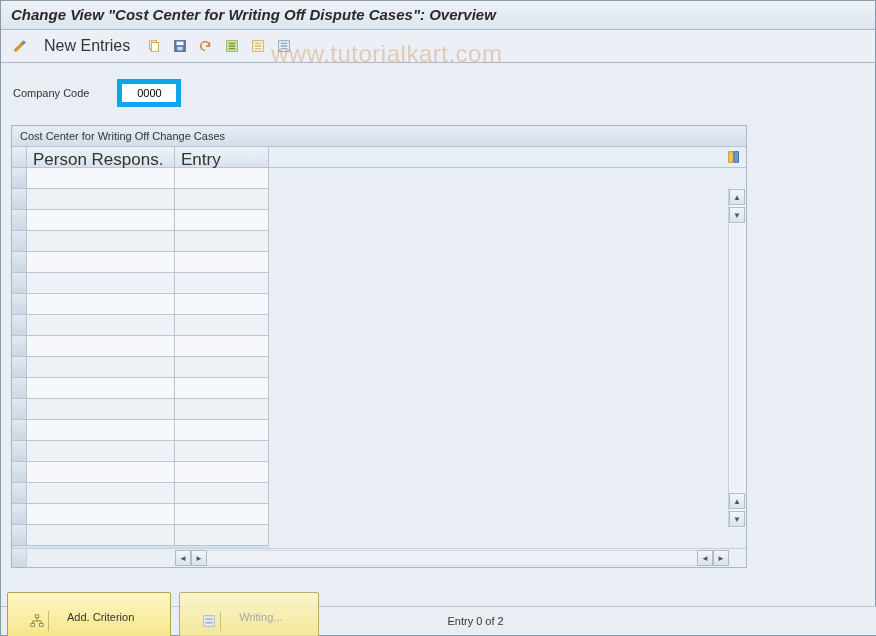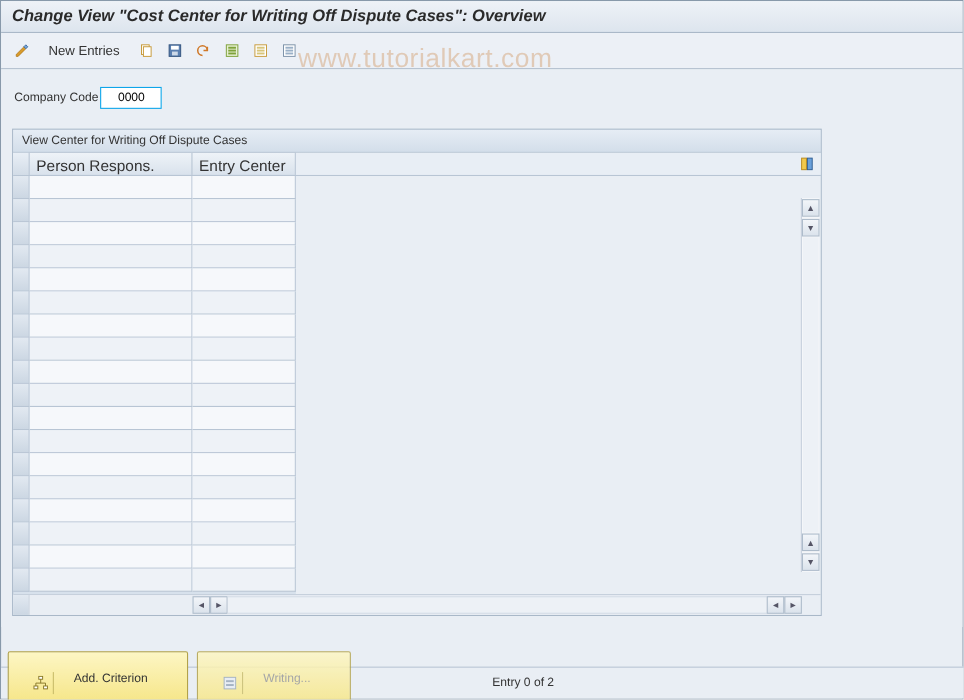--- a/index.html
+++ b/index.html
@@ -48,21 +48,21 @@
     display: flex;
     align-items: center;
     justify-content: center;
     border: 1px solid transparent;
     border-radius: 2px;
     cursor: pointer;
     font-size: 12px;
   }
   .tb-text-btn {
     padding: 2px 8px;
-    font-size: 12px;
+    font-size: 16px;
     cursor: pointer;
     border: 1px solid transparent;
     border-radius: 2px;
   }
   .watermark {
     position: absolute;
     left: 270px;
     top: 39px;
     font-size: 24px;
     letter-spacing: 0.5px;
@@ -82,28 +82,28 @@
   }
   
   .content {
     position: relative;
     padding: 10px;
     background: #e9eef4;
   }
   .field-row {
     display: flex;
     align-items: center;
-    gap: 2px;
+    gap: 28px;
     margin: 6px 2px 18px 2px;
   }
   .field-label {
     font-size: 11px;
   }
   .field-input {
-    border: 1px solid #0ea5e9;
+    border: 5px solid #0ea5e9;
     height: 18px;
     width: 46px;
     background: #fff;
     padding: 0 4px;
     font-size: 11px;
     text-align: center;
   }
   
   .table-panel {
     border: 1px solid #a9b8c8;
@@ -128,21 +128,21 @@
   }
   .sel-col {
     width: 14px;
     border-right: 1px solid #b8c5d4;
     background: linear-gradient(#e9eff6, #d2dce7);
     flex: none;
   }
   .col {
     border-right: 1px solid #b8c5d4;
     padding: 3px 6px;
-    font-size: 14px;
+    font-size: 17px;
     box-sizing: border-box;
     flex: none;
   }
   .col-person { width: 148px; }
   .col-center { width: 94px; }
   .col-rest {
     flex: 1;
     background: #e8eef5;
     position: relative;
     border-right: none;
@@ -341,21 +341,21 @@
   <div class="watermark2">www.tutorialkart.com</div>
 
   <div class="content">
 
     <div class="field-row">
       <span class="field-label">Company Code</span>
       <input class="field-input" value="0000" style="">
     </div>
 
     <div class="table-panel">
-      <div class="panel-title">View Center for Writing Off Dispute Cases</div>
+      <div class="panel-title">Cost Center for Writing Off Change Cases</div>
 
       <div class="grid-wrap">
         <div class="grid-header">
           <div class="sel-col"></div>
           <div class="col col-person">Person Respons.</div>
           <div class="col col-center">Entry Center</div>
           <div class="col-rest">
             <div class="settings-icon">
               <svg width="14" height="14" viewBox="0 0 16 16">
                   <rect x="2" y="2" width="5" height="12" fill="#f2c94c" stroke="#b98a1f"></rect>

